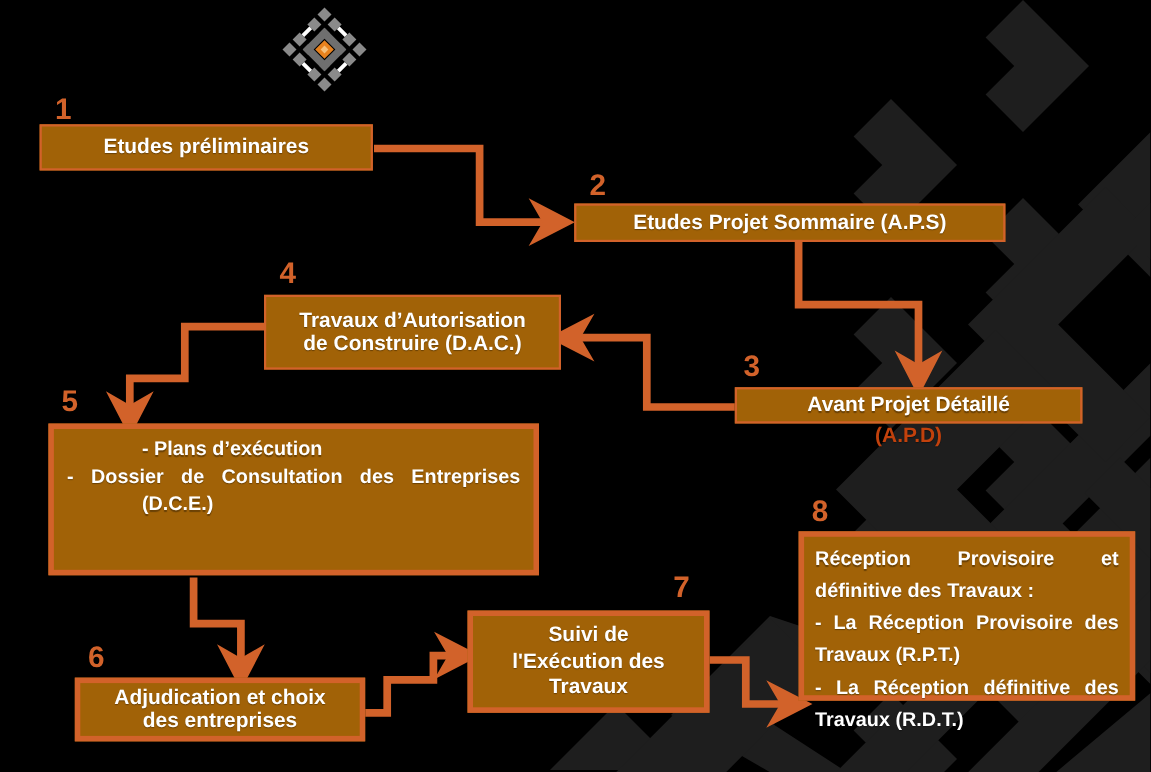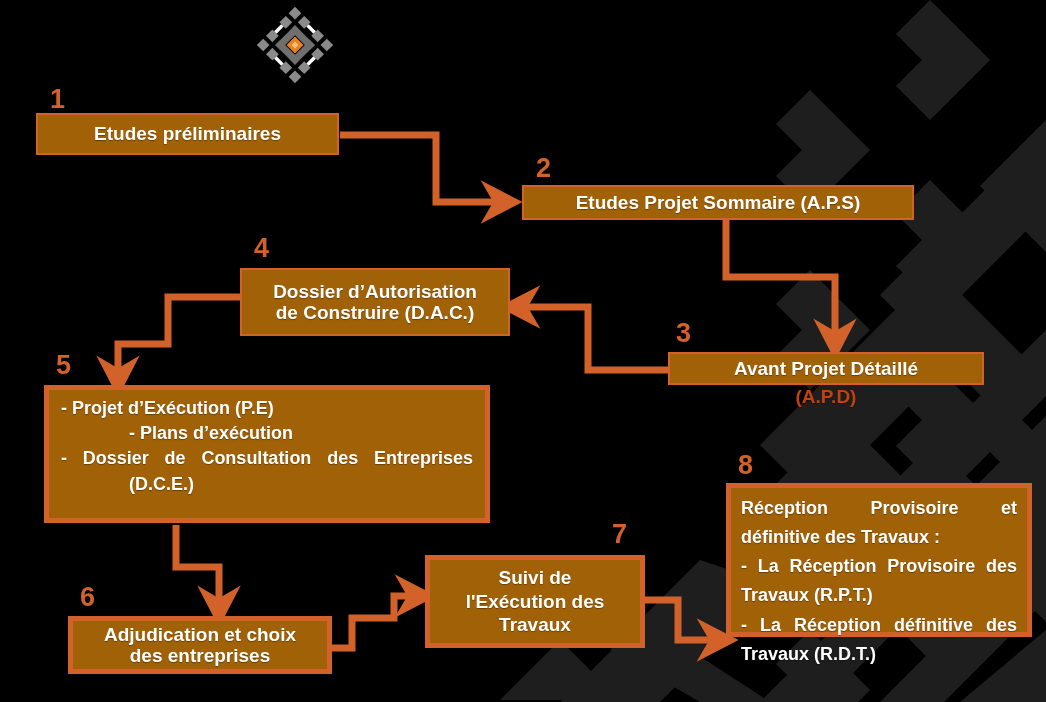--- a/index.html
+++ b/index.html
@@ -232,29 +232,28 @@
 
   <div class="badge" style="left:676px; top:320px;">3</div>
   <div class="node thin" style="left:668px; top:352px; width:316px; height:33px; padding:0 8px;">
     <div class="txt center" style="font-size:19px;">Avant Projet Détaillé</div>
   </div>
   <div class="overflow-label" style="left:668px; top:386px; width:316px; text-align:center;">(A.P.D)</div>
 
   <div class="badge" style="left:254px; top:235px;">4</div>
   <div class="node thin" style="left:240px; top:268px; width:270px; height:68px; padding:0 10px;">
     <div class="txt center" style="font-size:19px;">
-      <div>Dossier d’Autorisation</div>
+      <div>Travaux d’Autorisation</div>
       <div>de Construire (D.A.C.)</div>
     </div>
   </div>
 
   <div class="badge" style="left:56px;  top:352px;">5</div>
   <div class="node thick" style="left:44px; top:385px; width:446px; height:138px; padding:6px 12px; align-items:flex-start;">
     <div class="txt" style="font-size:18px; line-height:1.40;">
-      <div style="text-align:left;">- Projet d’Exécution (P.E)</div>
       <div style="text-align:left; padding-left:68px;">- Plans d’exécution</div>
       <div style="text-align:justify; text-align-last:left; padding-left:68px; text-indent:-68px;">-  Dossier  de  Consultation  des Entreprises (D.C.E.)</div>
     </div>
   </div>
 
   <div class="badge" style="left:80px;  top:584px;">6</div>
   <div class="node thick" style="left:68px; top:616px; width:264px; height:58px; padding:16px 8px;">
     <div class="txt center" style="font-size:19px;">
       <div>Adjudication et choix</div>
       <div>des entreprises</div>

